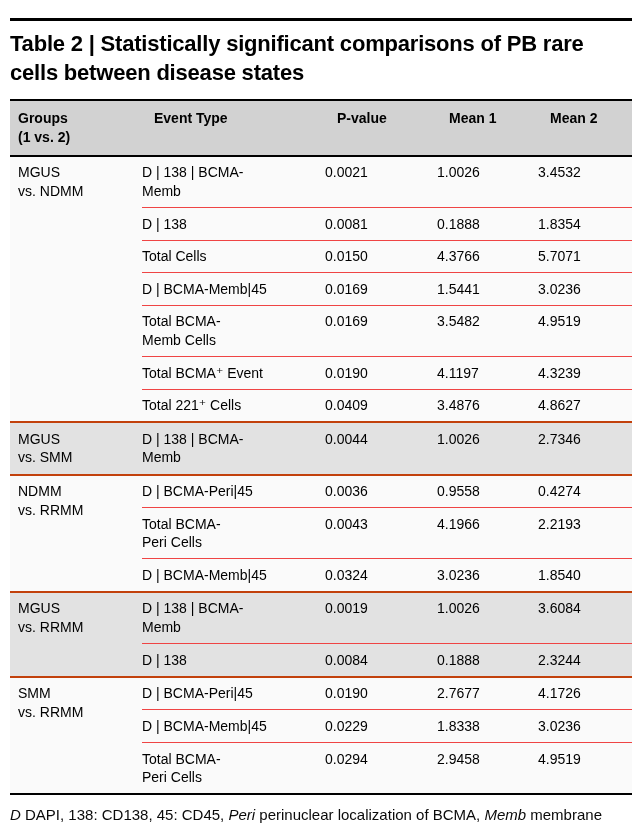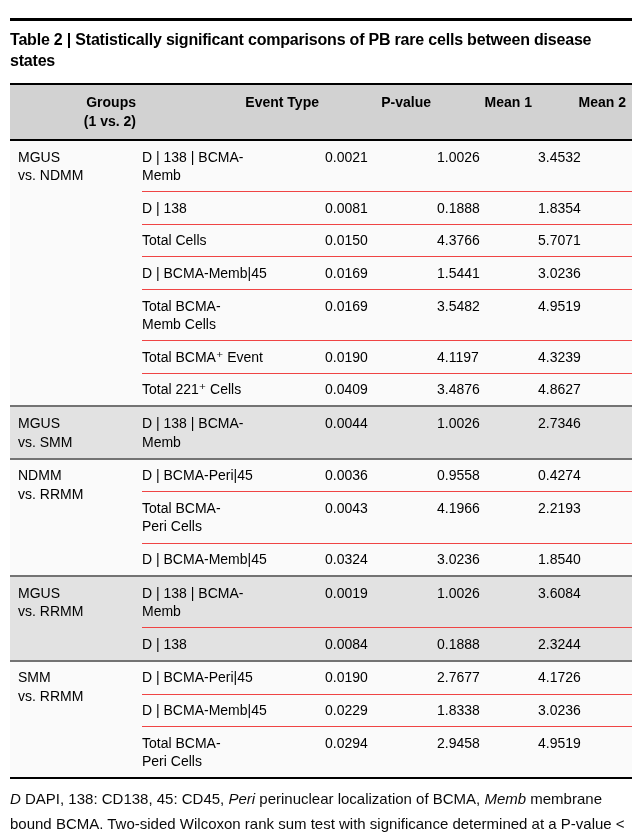--- a/index.html
+++ b/index.html
@@ -13,61 +13,61 @@
     width: 642px;
     height: 832px;
     padding: 18px 10px 0 10px;
     background: #ffffff;
   }
   .top-rule {
     width: 622px;
     border-top: 3px solid #000;
   }
   .title {
-    font-size: 16px;
+    font-size: 22px;
     font-weight: bold;
     line-height: 1.32;
     letter-spacing: -0.2px;
     margin: 8px 0 12px 0;
     width: 616px;
   }
   table.datatable {
     width: 622px;
     border-collapse: collapse;
     table-layout: fixed;
     border-bottom: 2.5px solid #000;
   }
   col.c-groups { width: 132px; }
   col.c-event  { width: 183px; }
   col.c-pval   { width: 112px; }
   col.c-mean1  { width: 101px; }
   col.c-mean2  { width: 94px;  }
   th {
     background: #d2d2d2;
-    text-align: right;
+    text-align: left;
     font-size: 14px;
     font-weight: bold;
     vertical-align: top;
     padding: 8px 6px 8px 12px;
     border-top: 2px solid #000;
     border-bottom: 2px solid #000;
     white-space: pre-line;
     line-height: 1.35;
   }
   th.first, td.group-cell { padding-left: 8px; }
   td {
     font-size: 14px;
     vertical-align: top;
     padding: 6.5px 6px 6.5px 0;
     line-height: 1.33;
     white-space: pre-line;
   }
   tbody.light  { background: #fafafa; }
   tbody.shaded { background: #e2e2e2; }
-  tr.group-start td { border-top: 2px solid #737373; }
+  tr.group-start td { border-top: 2px solid #c2410c; }
   tr.inner td { border-top: 1px solid #ef4444; }
   .footnote {
     width: 620px;
     margin-top: 8px;
     font-size: 15px;
     line-height: 1.62;
     color: #0a0a0a;
   }
   .footnote i { font-style: italic; }
 </style>

